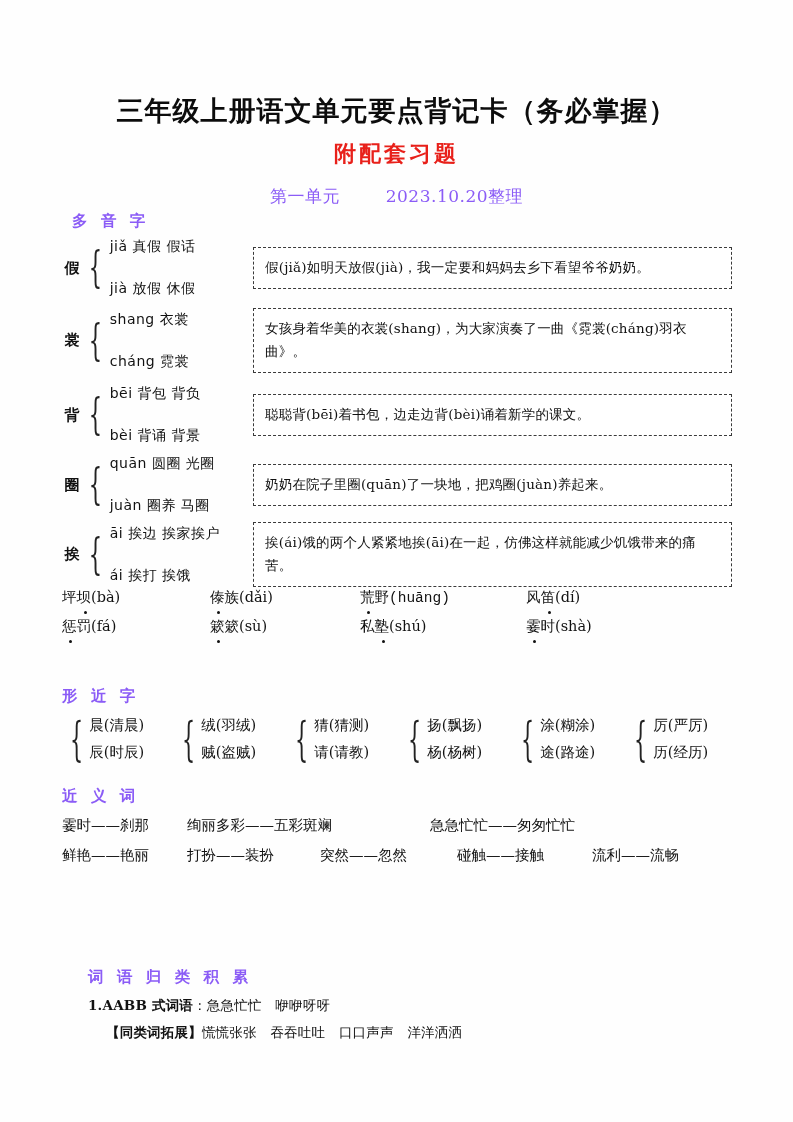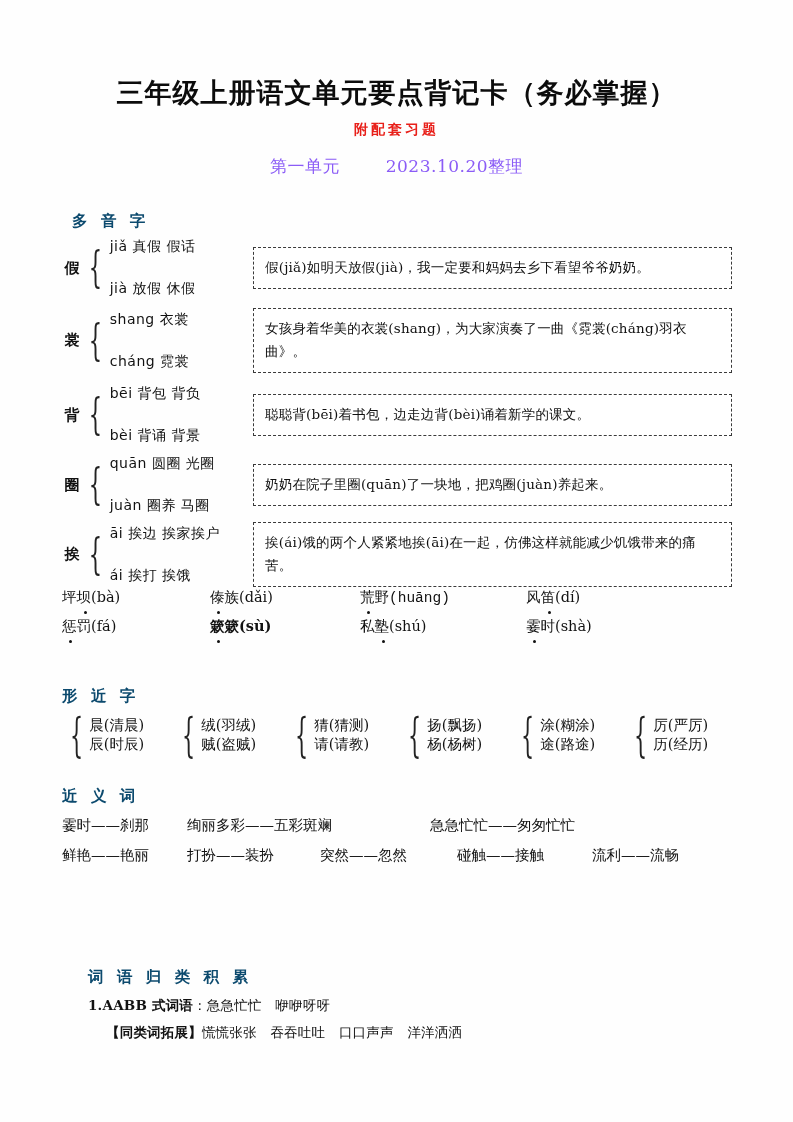--- a/index.html
+++ b/index.html
@@ -14,56 +14,56 @@
     position: relative;
     font-family: "DejaVu Sans", "Liberation Sans", sans-serif;
     color: #111111;
     overflow: hidden;
   }
 
   .page {
     position: absolute;
     inset: 0;
     background: #fefefe;
-    padding: 0;
+    padding: 18px;
   }
 
   
   .title-main {
     text-align: center;
     font-family: "DejaVu Serif", "Liberation Serif", serif;
     font-weight: bold;
     font-size: 27px;
     letter-spacing: 1px;
     color: #0c0c0c;
     margin-top: 78px;
     line-height: 1.1;
   }
   .title-sub {
     text-align: center;
     font-family: "DejaVu Serif", "Liberation Serif", serif;
     font-weight: bold;
-    font-size: 14px;
+    font-size: 22px;
     letter-spacing: 3px;
     color: #e8201a;
     margin-top: 13px;
   }
   .unit-line {
     text-align: center;
     font-family: "DejaVu Serif", "Liberation Serif", serif;
     font-size: 17px;
     color: #8b5cf6;
     margin-top: 16px;
     letter-spacing: 0.5px;
   }
   .unit-line .gap { display: inline-block; width: 34px; }
 
   
   .sec-head {
-    color: #0c4a6e;
+    color: #8b5cf6;
     font-weight: bold;
     font-size: 15.5px;
     letter-spacing: 4px;
     font-family: "DejaVu Sans", "Liberation Sans", sans-serif;
   }
 
   
   .duoyin-head { position: absolute; left: 72px; top: 211px; }
 
   .poly-row {
@@ -156,20 +156,21 @@
     color: #111;
   }
   .xjz-item .brace {
     font-size: 46px;
     transform: scaleX(0.45);
     margin-right: -2px;
   }
   .xjz-pair {
     display: flex;
     flex-direction: column;
+    gap: 8px;
     white-space: nowrap;
   }
 
   
   .pair-row {
     display: flex;
     margin-bottom: 11px;
     font-family: "DejaVu Serif", "Liberation Serif", serif;
     font-size: 14.5px;
     color: #111;
@@ -266,21 +267,21 @@
 
     <div class="grid-row">
       <div style="width:148px;"><span class="dotword"><span style="position: relative; display: inline-block;">坪</span><span style="position: relative; display: inline-block;">坝<span class="dot"></span></span></span><span>(bà)</span></div>
       <div style="width:150px;"><span class="dotword"><span style="position: relative; display: inline-block;">傣<span class="dot"></span></span><span style="position: relative; display: inline-block;">族</span></span><span>(dǎi)</span></div>
       <div style="width:166px;font-family:Liberation Mono, monospace;"><span class="dotword"><span style="position: relative; display: inline-block;">荒<span class="dot"></span></span><span style="position: relative; display: inline-block;">野</span></span><span>(huāng)</span></div>
       <div><span class="dotword"><span style="position: relative; display: inline-block;">风</span><span style="position: relative; display: inline-block;">笛<span class="dot"></span></span></span><span>(dí)</span></div>
     </div>
 
     <div class="grid-row">
       <div style="width:148px;"><span class="dotword"><span style="position: relative; display: inline-block;">惩<span class="dot"></span></span><span style="position: relative; display: inline-block;">罚</span></span><span>(fá)</span></div>
-      <div style="width:150px;font-weight:bold;"><span class="dotword"><span style="position: relative; display: inline-block;">簌<span class="dot"></span></span><span style="position: relative; display: inline-block;">簌</span></span><span>(sù)</span></div>
+      <div style="width:150px;"><span class="dotword"><span style="position: relative; display: inline-block;">簌<span class="dot"></span></span><span style="position: relative; display: inline-block;">簌</span></span><span>(sù)</span></div>
       <div style="width:166px;"><span class="dotword"><span style="position: relative; display: inline-block;">私</span><span style="position: relative; display: inline-block;">塾<span class="dot"></span></span></span><span>(shú)</span></div>
       <div><span class="dotword"><span style="position: relative; display: inline-block;">霎<span class="dot"></span></span><span style="position: relative; display: inline-block;">时</span></span><span>(shà)</span></div>
     </div>
   </div>
 
   <div class="sec" style="top:686px;">
     <span class="sec-head">形 近 字</span>
 
     <div class="xjz-row">
       <div class="xjz-item" style="width:112px;">

